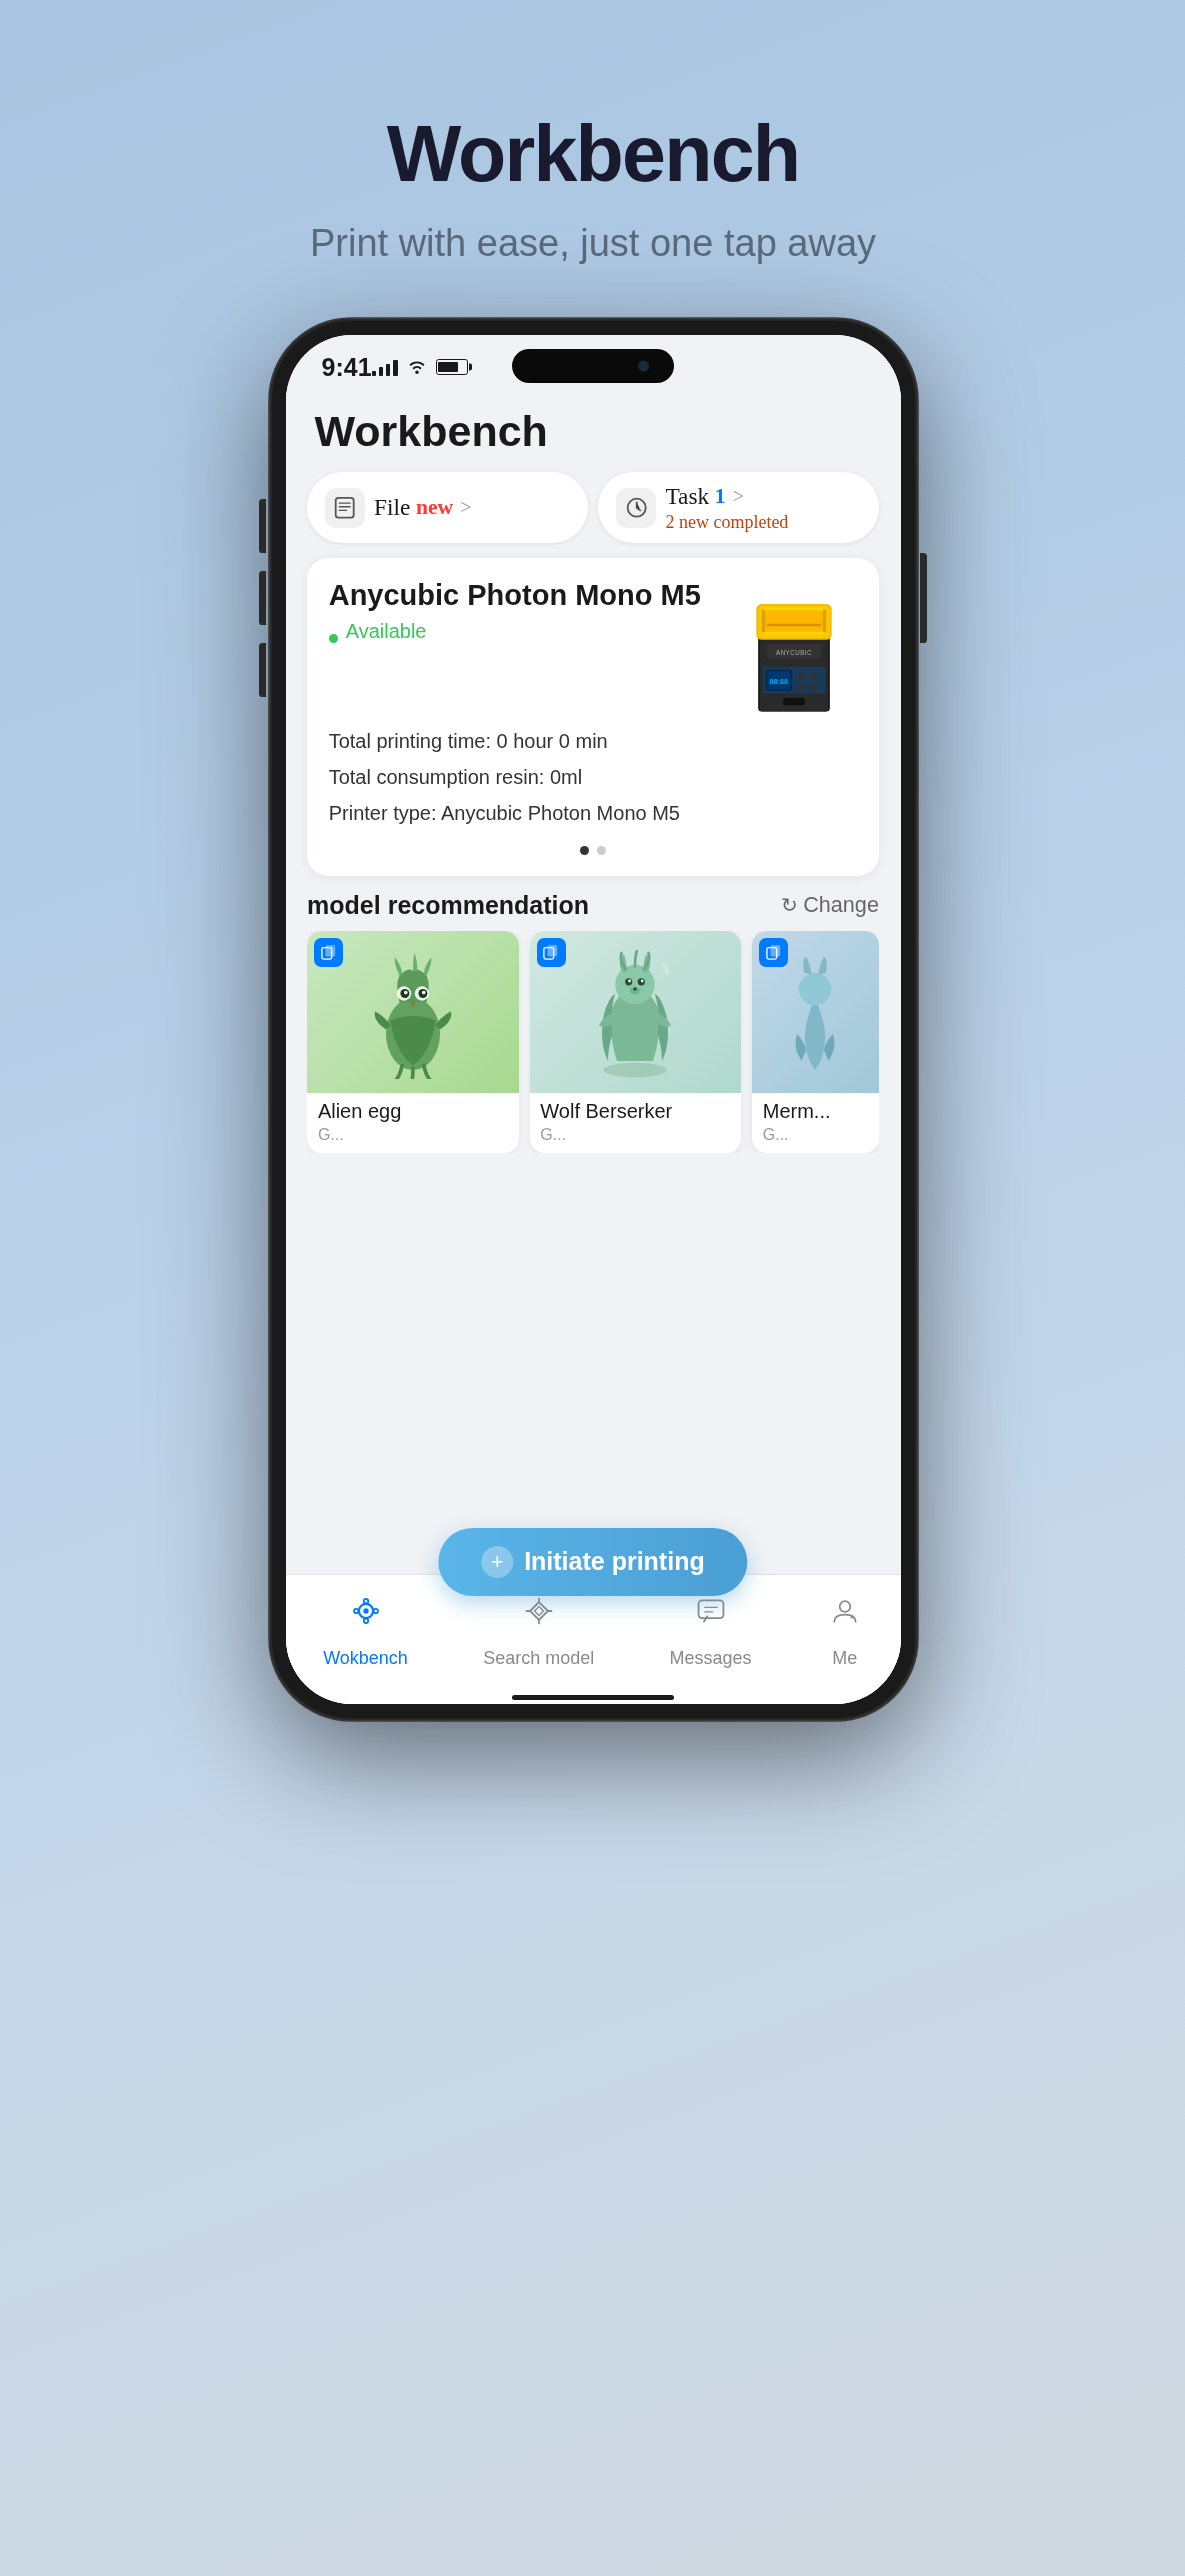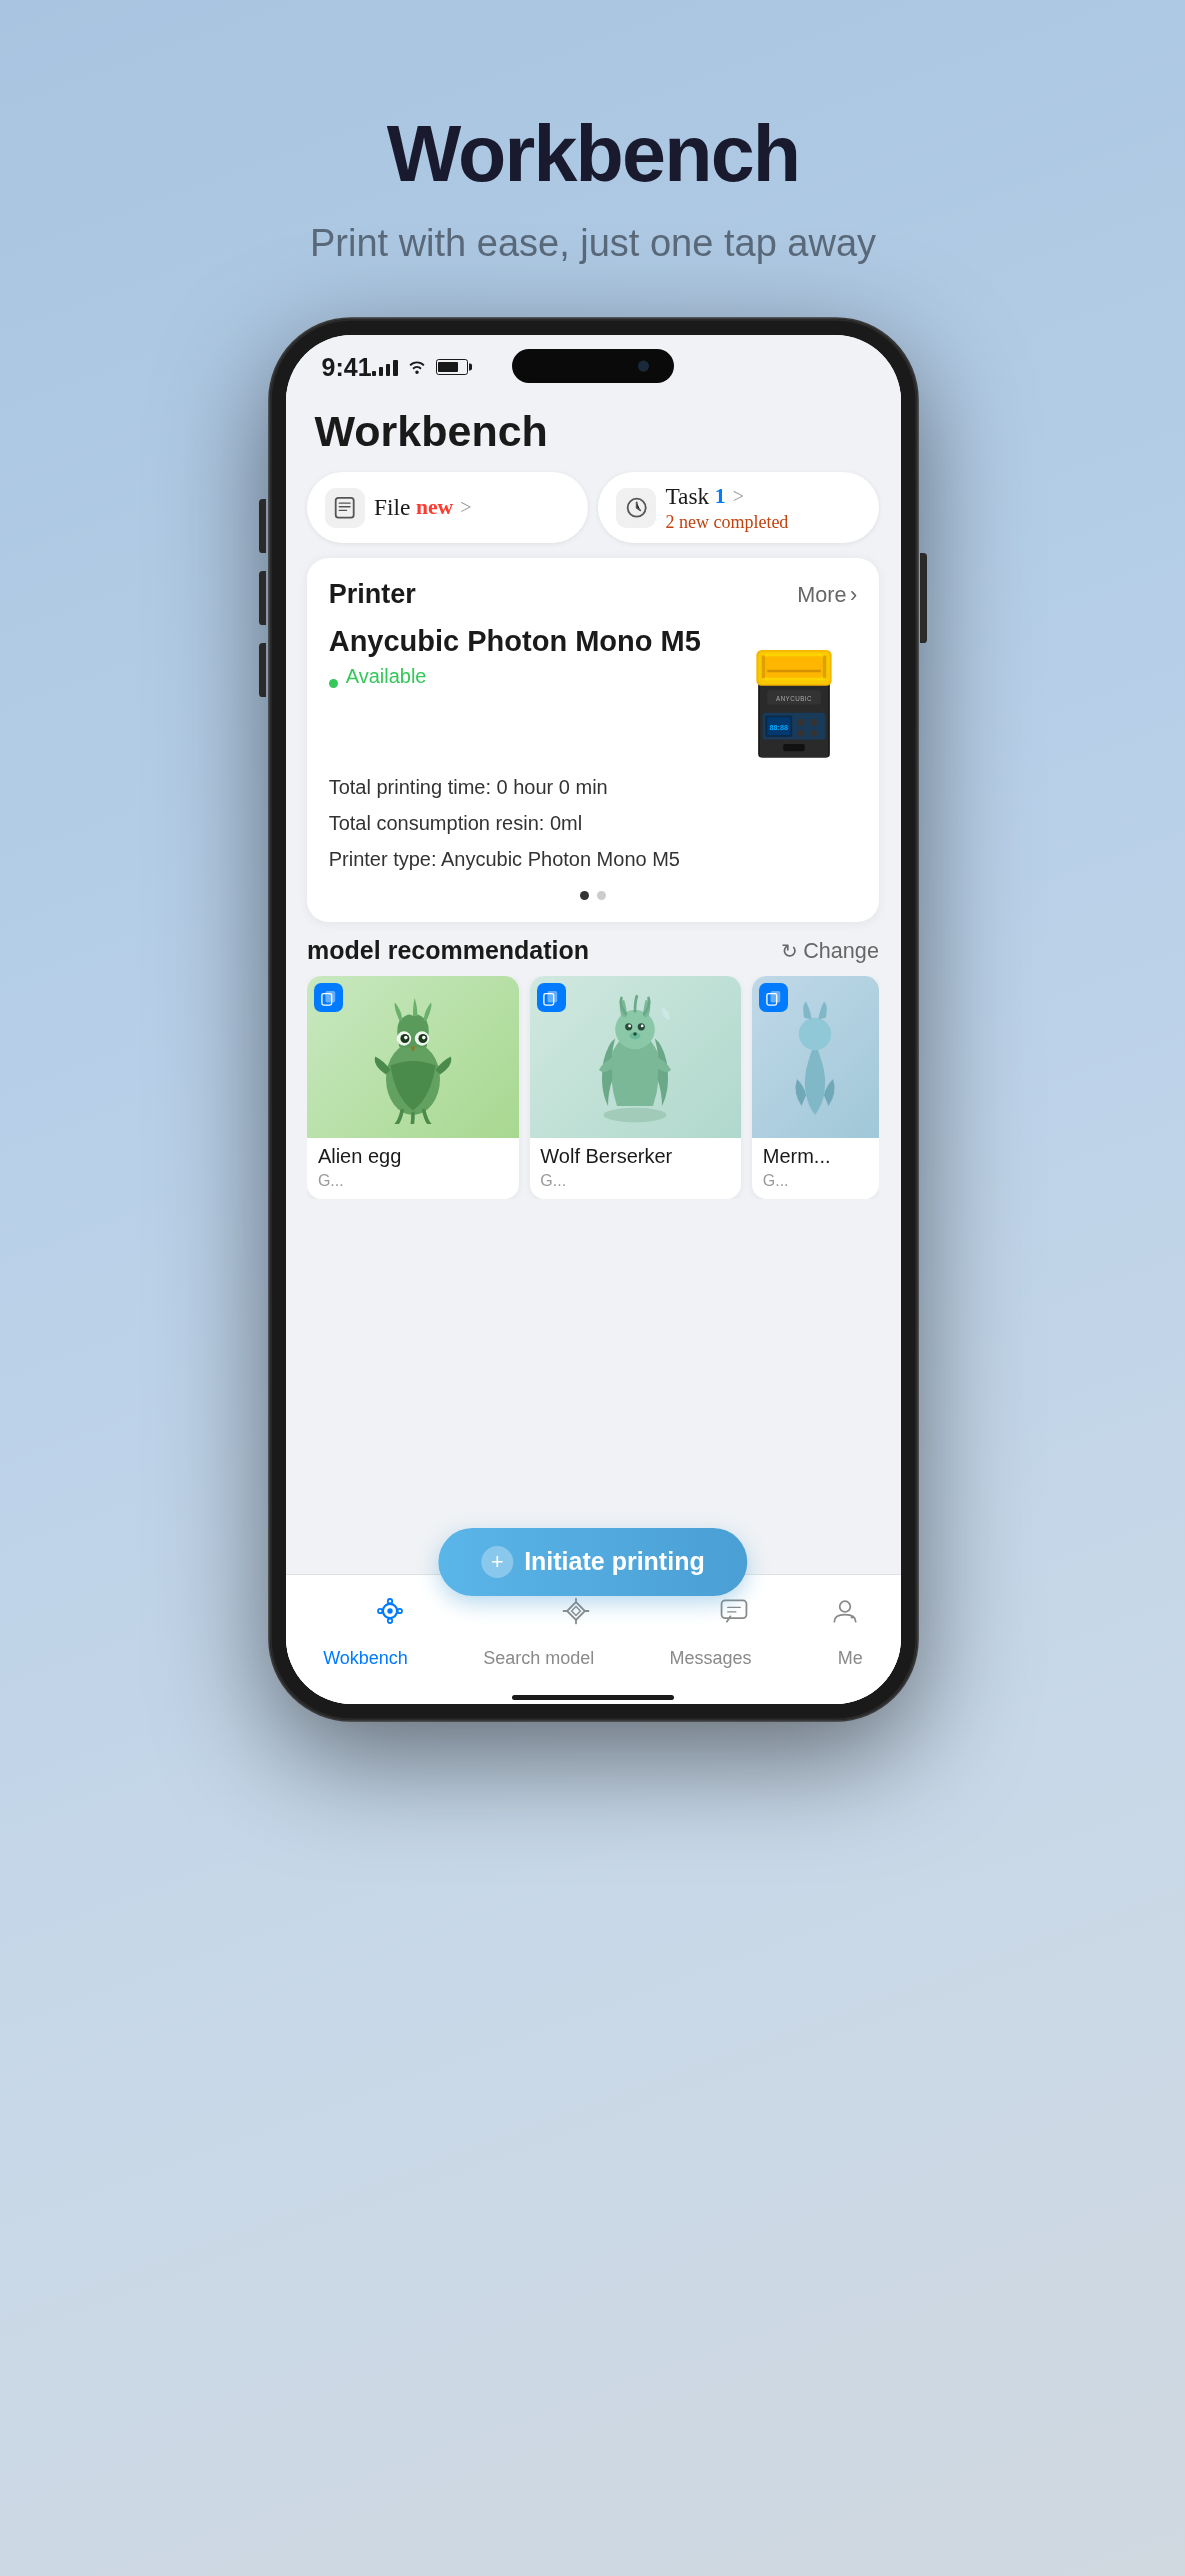--- a/index.html
+++ b/index.html
@@ -427,21 +427,21 @@
       display: flex;
       justify-content: space-around;
       padding: 10.8px 0 18px;
       background: white;
       border-top: 0.9px solid #e0e0e0;
       flex-shrink: 0;
     }
     .nav-item {
       display: flex;
       flex-direction: column;
-      align-items: flex-end;
+      align-items: center;
       gap: 19px;
       padding: 7.2px 18px;
     }
     .nav-icon {
       width: 36px;
       height: 36px;
       display: flex;
       align-items: center;
       justify-content: center;
       font-size: 25px;
@@ -604,27 +604,20 @@
 
         <div class="section" style="margin-top:14.4px; position:relative; overflow:hidden;">
           <div class="bg-pattern">
             <svg width="234" height="234" viewBox="0 0 260 260" opacity="0.08">
               <path d="M40 200 L40 80 L130 40 L220 80 L220 200 Z" fill="none" stroke="#aaa" stroke-width="8"></path>
               <path d="M40 80 L130 120 L220 80" fill="none" stroke="#aaa" stroke-width="6"></path>
               <path d="M130 120 L130 200" fill="none" stroke="#aaa" stroke-width="6"></path>
               <line x1="40" y1="200" x2="130" y2="200" stroke="#aaa" stroke-width="4"></line>
               <line x1="130" y1="200" x2="220" y2="200" stroke="#aaa" stroke-width="4"></line>
             </svg>
-          </div>
-          <div class="section-header">
-            <span class="section-title">Printer</span>
-            <span class="section-more">
-              <span>More</span>
-              <span>›</span>
-            </span>
           </div>
 
           <div class="printer-card">
             <div class="printer-card-header">
               <div class="printer-info">
                 <div class="printer-name">Anycubic Photon Mono M5</div>
                 <div class="printer-status">
                   <div class="status-dot"></div>
                   <span class="status-text">Available</span>
                 </div>

